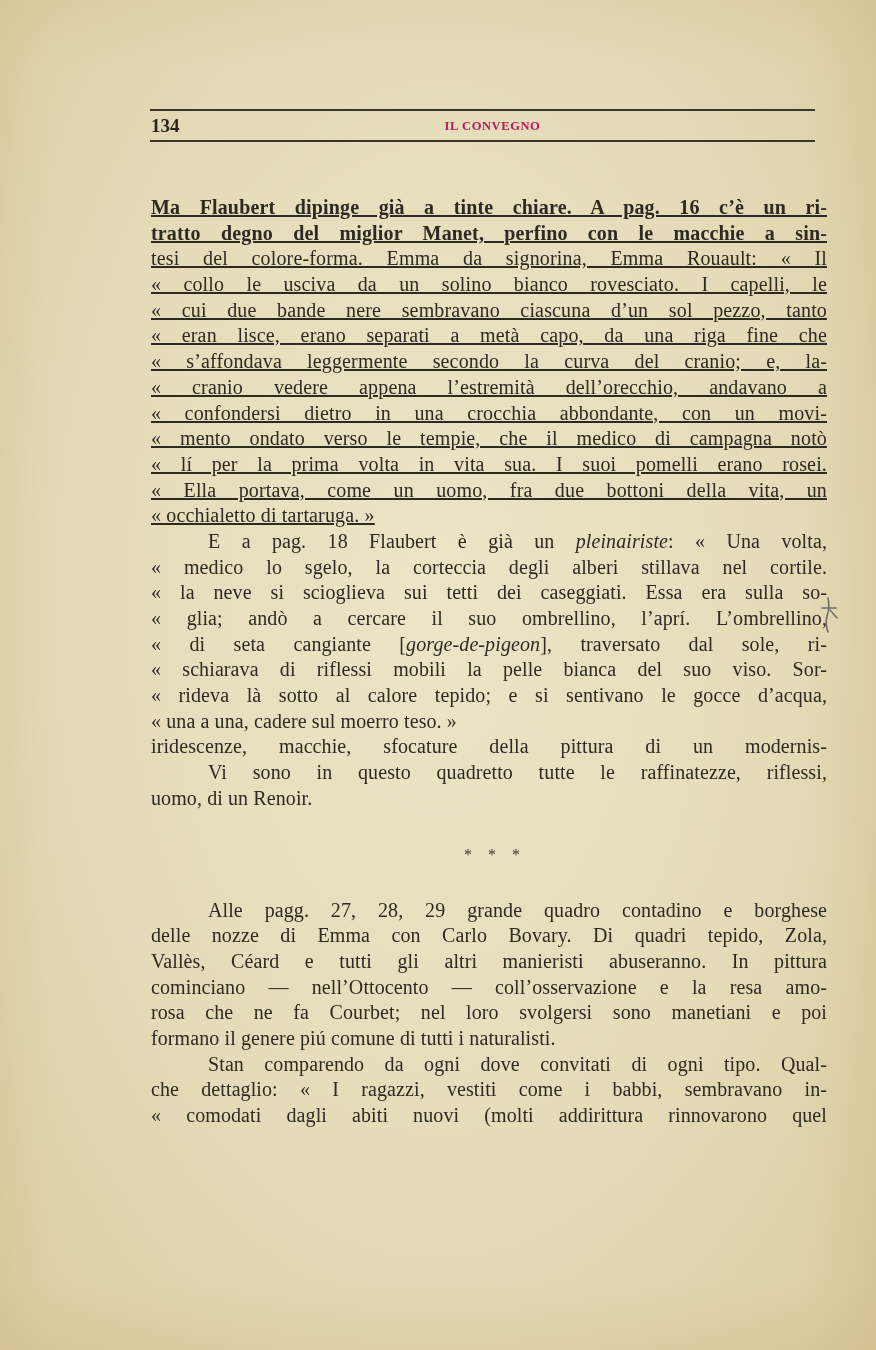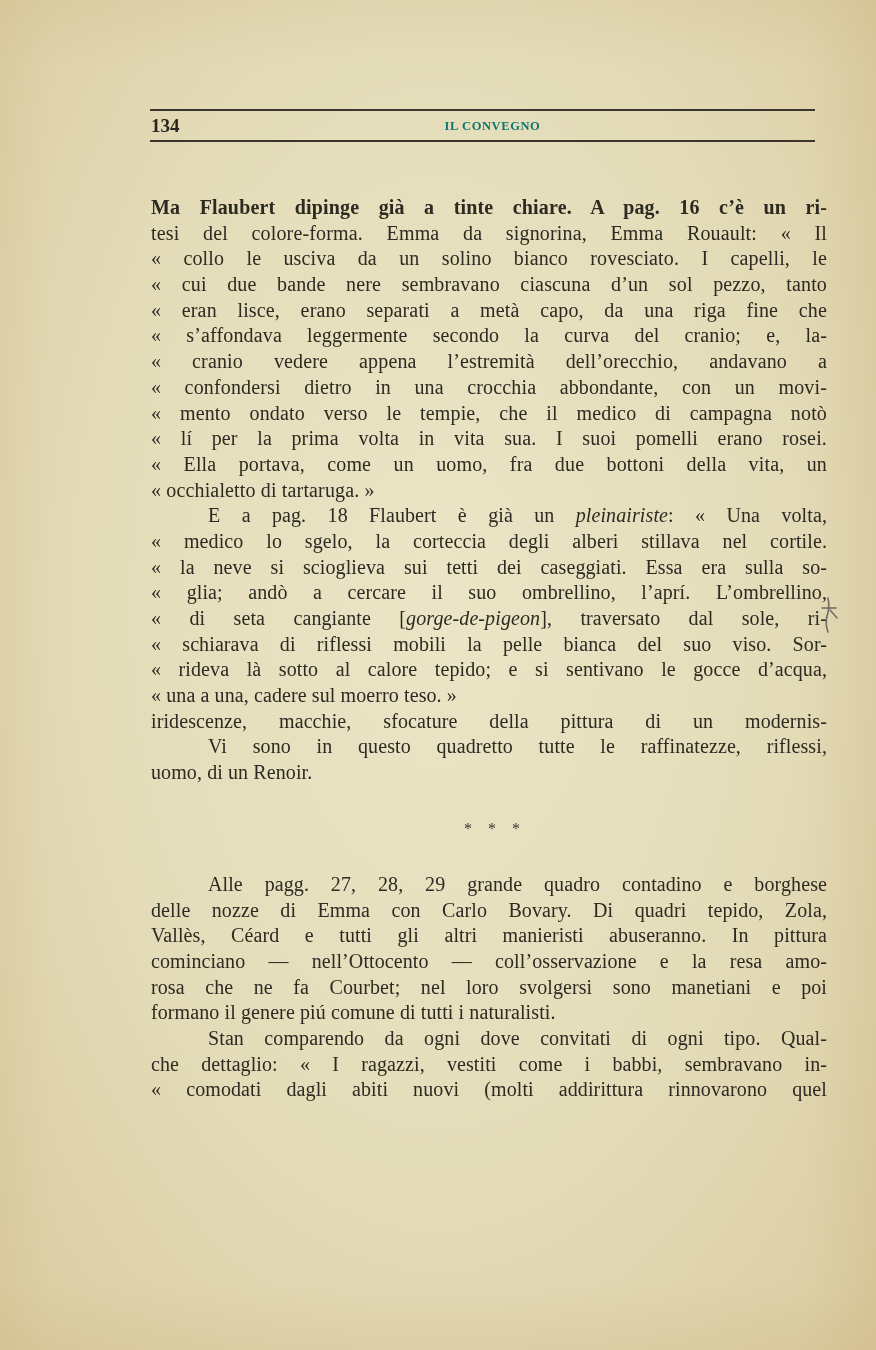--- a/index.html
+++ b/index.html
@@ -53,21 +53,21 @@
     .journal-title {
       position: absolute;
       left: 0;
       width: 665px;
       top: 4px;
       text-align: center;
       font-family: "Liberation Serif", serif;
       font-weight: bold;
       font-size: 12.5px;
       letter-spacing: 0.6px;
-      color: #0f766e;
+      color: #be185d;
       padding-left: 20px;
       box-sizing: border-box;
     }
     .body-text {
       position: absolute;
       left: 116px;
       top: 195px;
       width: 676px;
       font-family: "Liberation Serif", serif;
       font-size: 20px;
@@ -77,21 +77,21 @@
     .line {
       display: block;
       white-space: nowrap;
       text-align: justify;
       text-align-last: justify;
       height: 25.7px;
       letter-spacing: 0.1px;
     }
     .line.last { text-align-last: left; }
     .line.indent { padding-left: 57px; }
-    .p1 .line { font-weight: bold; letter-spacing: 0.15px; }
+    .p1 .line { font-weight: bold; letter-spacing: 0.15px; text-decoration: underline; }
     .p1 .line.semi { font-weight: normal; }
     .gap-small { height: 30px; }
     .asterism {
       display: block;
       text-align: center;
       font-size: 16px;
       letter-spacing: 6px;
       color: #3c3830;
       height: 26px;
       line-height: 26px;
@@ -116,20 +116,21 @@
   <div class="running-head">
     <span class="page-number">134</span>
     <span class="journal-title">IL CONVEGNO</span>
   </div>
   <div class="rule bottom"></div>
 
   <div class="body-text">
 
     <div class="p1">
       <span class="line">Ma Flaubert dipinge già a tinte chiare. A pag. 16 c’è un ri-</span>
+      <span class="line">tratto degno del miglior Manet, perfino con le macchie a sin-</span>
       <span class="line semi">tesi del colore-forma. Emma da signorina, Emma Rouault: « Il</span>
       <span class="line semi">« collo le usciva da un solino bianco rovesciato. I capelli, le</span>
       <span class="line semi">« cui due bande nere sembravano ciascuna d’un sol pezzo, tanto</span>
       <span class="line semi">« eran lisce, erano separati a metà capo, da una riga fine che</span>
       <span class="line semi">« s’affondava leggermente secondo la curva del cranio; e, la-</span>
       <span class="line semi">« cranio vedere appena l’estremità dell’orecchio, andavano a</span>
       <span class="line semi">« confondersi dietro in una crocchia abbondante, con un movi-</span>
       <span class="line semi">« mento ondato verso le tempie, che il medico di campagna notò</span>
       <span class="line semi">« lí per la prima volta in vita sua. I suoi pomelli erano rosei.</span>
       <span class="line semi">« Ella portava, come un uomo, fra due bottoni della vita, un</span>

